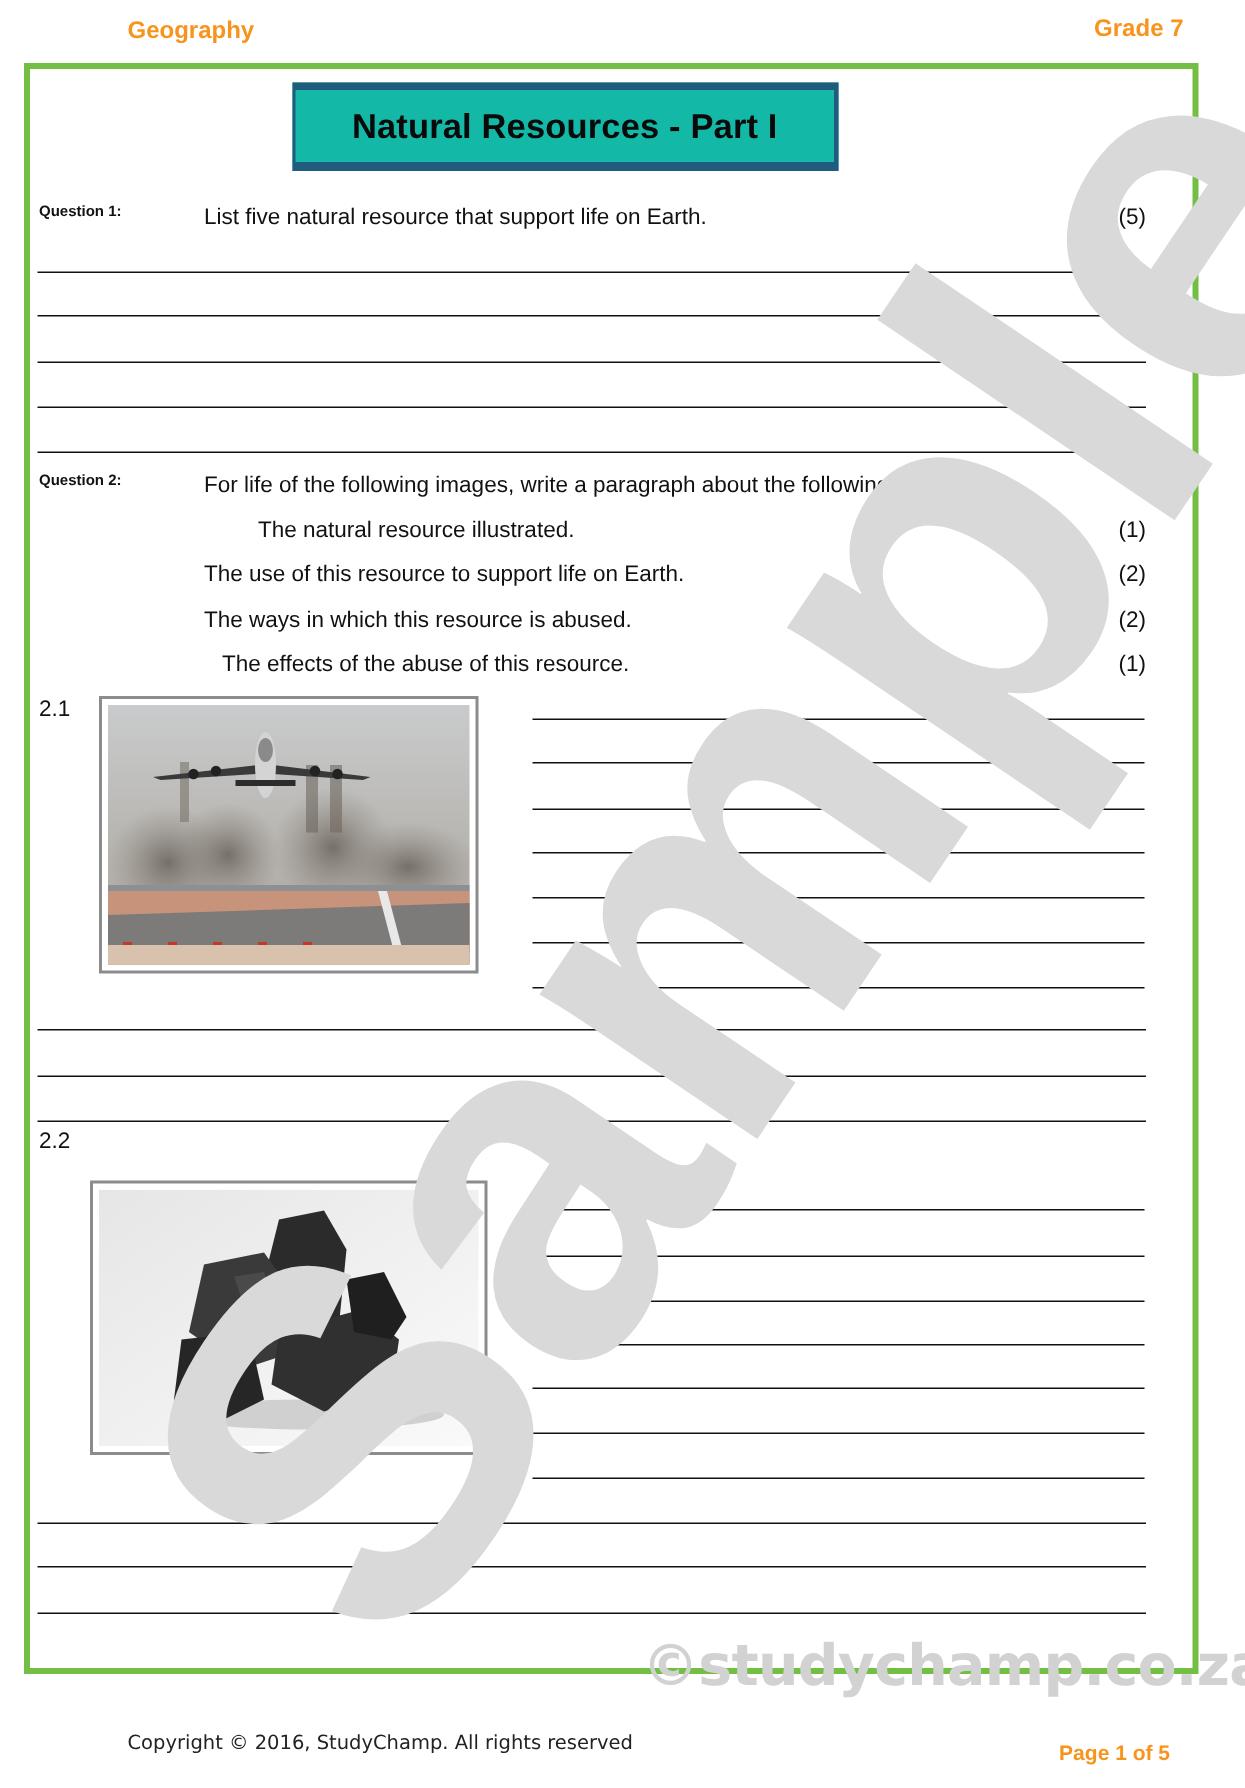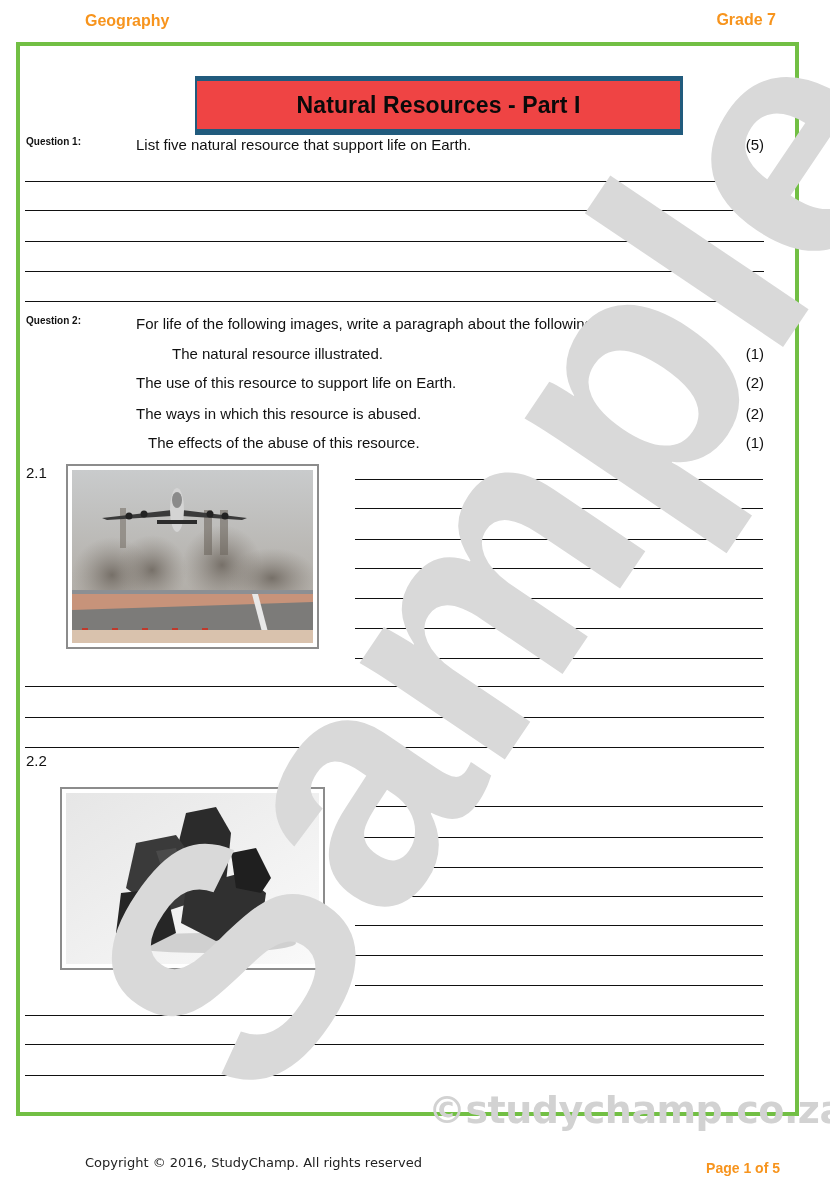--- a/index.html
+++ b/index.html
@@ -2,45 +2,45 @@
 <html><head>
 <meta charset="utf-8">
 <style>
   html, body { margin: 0; padding: 0; background: #ffffff; }
   body { width: 830px; height: 1192px; position: relative; overflow: hidden;
          font-family: "Liberation Sans", sans-serif; color: #111; }
   .abs { position: absolute; margin-left: 40px; }
   .hdr { font-weight: bold; font-size: 16px; color: #f7941d; }
   .frame { position: absolute; left: 16px; top: 42px; width: 775px; height: 1066px;
            border: 4px solid #72bf44; box-sizing: content-box; }
-  .title-box { position: absolute; left: 195px; top: 55px; width: 488px; height: 59px;
+  .title-box { position: absolute; left: 195px; top: 55px; width: 364px; height: 59px;
                box-sizing: border-box; border-style: solid; border-color: #215b7d;
-               border-width: 5px 3px 6px 2px; background: #ef4444;
-               display: flex; align-items: center; justify-content: center; margin-top: 21px; }
+               border-width: 5px 3px 6px 2px; background: #14b8a6;
+               display: flex; align-items: center; justify-content: center; }
   .title-box span { font-size: 23px; font-weight: bold; color: #0a0a0a; letter-spacing: 0.1px; }
   .q-label { position: absolute; font-size: 10px; font-weight: bold; }
   .q-text { position: absolute; font-size: 15px; }
   .mark { position: absolute; font-size: 15px; left: 740px; width: 24px; text-align: right; }
   .line { position: absolute; height: 0; border-top: 1.5px solid #111; }
   .num { position: absolute; font-size: 15px; }
   .photo { position: absolute; box-sizing: border-box; border: 2px solid #8c8c8c;
            background: #fff; padding: 4px; }
   .photo .inner { width: 100%; height: 100%; overflow: hidden; position: relative; }
   .footer-copy { position: absolute; left: 45px; top: 1155px; font-size: 13px; color: #222;
                  font-family: "DejaVu Sans", sans-serif; margin-left: 40px; }
   .footer-page { position: absolute; right: 50px; top: 1160px; font-size: 14px; font-weight: bold; color: #f7941d; }
   .wm-site { position: absolute; left: 428px; top: 1088px; font-size: 38px; font-weight: bold;
              color: #d2d2d2; font-family: "DejaVu Sans", sans-serif; letter-spacing: -0.5px; }
   .wm-sample { position: absolute; left: 0; top: 0; pointer-events: none; }
 </style>
 </head>
 <body>
 
 <div class="abs hdr" style="left:45px; top:12px;">Geography</div>
-<div class="abs hdr" style="right:54px; top:11px;">Grade 7</div>
+<div class="abs hdr" style="right:41px; top:11px;">Grade 7</div>
 
 <div class="frame"></div>
 
 <div class="title-box">
   <span>Natural Resources - Part I</span>
 </div>
 
 <div class="q-label" style="left:26px; top:136px;">Question 1:</div>
 <div class="q-text" style="left:136px; top:136px;">List five natural resource that support life on Earth.</div>
 <div class="mark" style="top:136px;">(5)</div>

